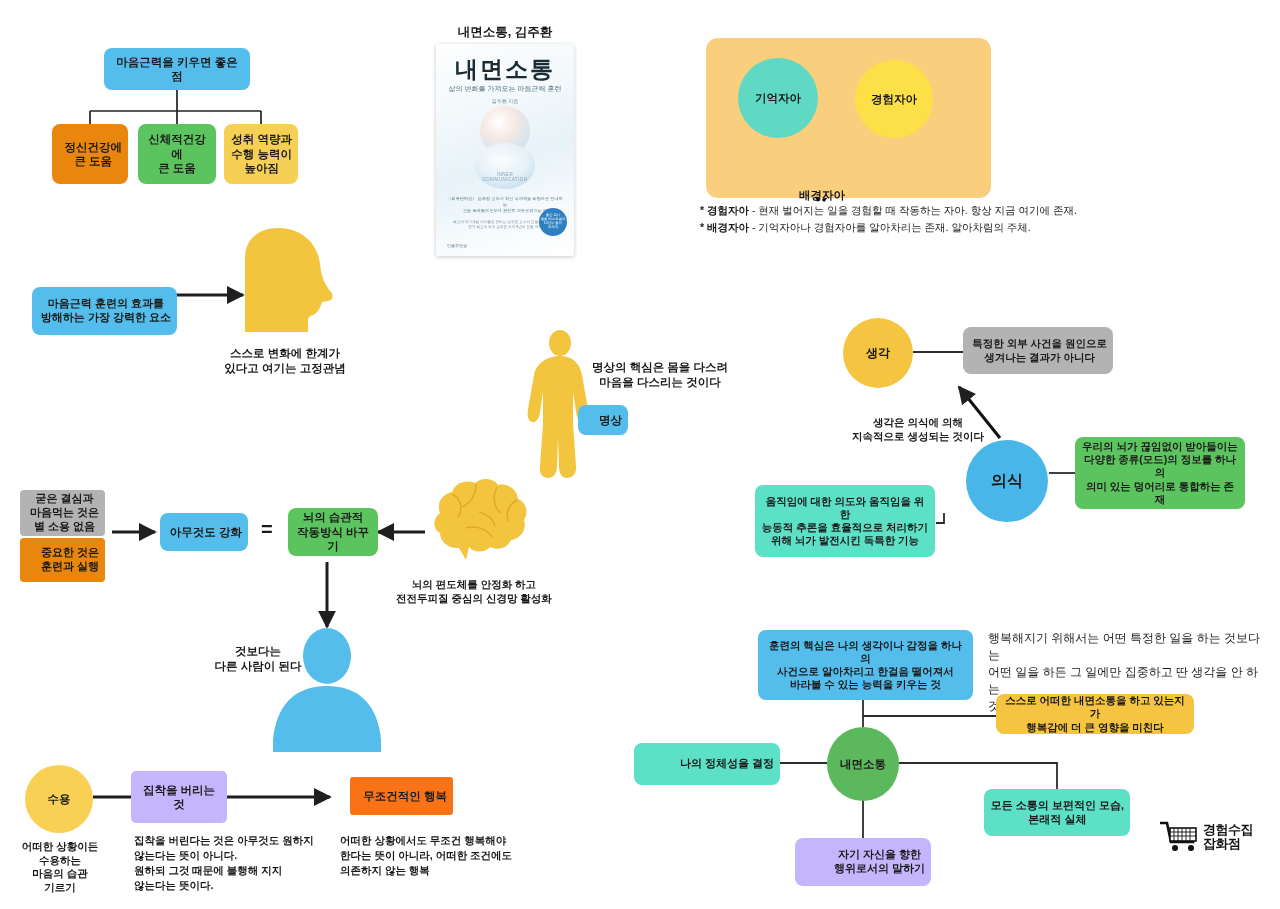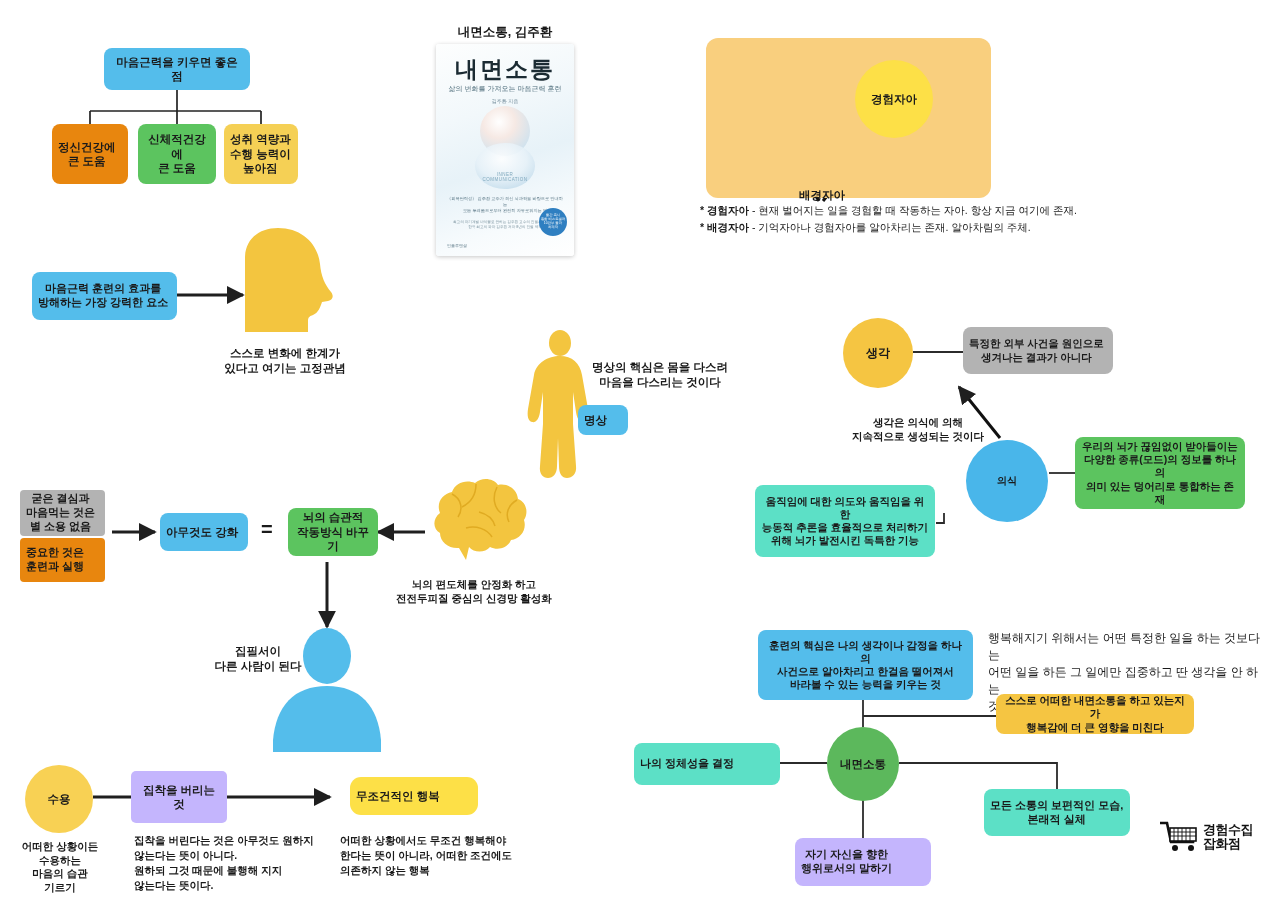--- a/index.html
+++ b/index.html
@@ -4,21 +4,21 @@
 <title>내면소통 마인드맵</title>
 <style>
   html,body{margin:0;padding:0;background:#ffffff;}
   body{
     width:1280px;height:909px;position:relative;overflow:hidden;
     font-family:"Liberation Sans","DejaVu Sans",sans-serif;
     color:#1a1a1a;
     -webkit-font-smoothing:antialiased;
   }
   .canvas{position:absolute;left:0;top:0;width:1280px;height:909px;}
-  .node{position:absolute;box-sizing:border-box;display:flex;align-items:center;justify-content:flex-start;text-align:center;font-weight:bold;line-height:1.25;border-radius:8px;padding:4px 6px;}
+  .node{position:absolute;box-sizing:border-box;display:flex;align-items:center;justify-content:flex-end;text-align:center;font-weight:bold;line-height:1.25;border-radius:8px;padding:4px 6px;}
   .circle{position:absolute;box-sizing:border-box;display:flex;align-items:center;justify-content:center;text-align:center;font-weight:bold;border-radius:50%;}
   .plain{position:absolute;box-sizing:border-box;text-align:center;line-height:1.3;font-weight:bold;}
   .plain-l{position:absolute;box-sizing:border-box;text-align:left;line-height:1.42;font-weight:bold;}
   svg.ov{position:absolute;left:0;top:0;width:1280px;height:909px;overflow:visible;pointer-events:none;}
   .booktitle{position:absolute;text-align:center;font-weight:bold;}
   .bk{position:absolute;border-radius:3px;overflow:hidden;
       background:linear-gradient(160deg,#fdfefe 0%,#f2f8fb 32%,#e7f2f8 55%,#f7fbfd 80%,#ffffff 100%);
       box-shadow:0 1px 4px rgba(0,0,0,.22);}
   .bk-t{position:absolute;left:0;right:0;text-align:center;color:#1b2b33;font-weight:bold;letter-spacing:2px;}
   .bk-s{position:absolute;left:0;right:0;text-align:center;color:#4b6a78;}
@@ -197,35 +197,38 @@
     <div class="bk-body" style="top:176px;font-size:3.6px;white-space:pre-line;opacity:.85;">최고의 자기계발 바이블로 꼽히는 김주환 교수의 집필서이 화제와
 한국 최고의 학자 김주환 저자 8년의 집필 역작</div>
     <div class="bk-badge" style="right:7px;bottom:20px;width:28px;height:28px;font-size:3.4px;padding-top:6px;box-sizing:border-box;white-space:pre-line;">출간 즉시
 종합 베스트셀러
 10만부 돌파
 화제작</div>
     <div class="bk-pub" style="bottom:8px;font-size:4px;">인플루엔셜</div>
   </div>
 
   <div style="position:absolute;left:706px;top:38px;width:285px;height:160px;background:#f9cf7e;border-radius:12px;"></div>
+  <div class="circle" style="left:738px;top:58px;width:80px;height:80px;background:#5fd9c4;font-size:11.5px;">
+    <span>기억자아</span>
+  </div>
   <div class="circle" style="left:855px;top:60px;width:78px;height:78px;background:#fde047;font-size:11.5px;">
     <span>경험자아</span>
   </div>
   <div class="plain" style="left:776px;top:188px;width:92px;font-size:11.5px;">배경자아</div>
 
   <div class="legend" style="left:700px;top:202px;width:530px;font-size:10.5px;">
     <div>
       <b class="hl">* 경험자아</b><span> - 현재 벌어지는 일을 경험할 때 작동하는 자아. 항상 지금 여기에 존재.</span>
     </div>
     <div>
       <b class="hl">* 배경자아</b><span> - 기억자아나 경험자아를 알아차리는 존재. 알아차림의 주체.</span>
     </div>
   </div>
 
-  <div class="node" style="left:32px;top:272px;width:145px;height:48px;background:#54bdeb;font-size:11px;white-space:pre-line;">
+  <div class="node" style="left:32px;top:287px;width:145px;height:48px;background:#54bdeb;font-size:11px;white-space:pre-line;">
     <span>마음근력 훈련의 효과를
 방해하는 가장 강력한 요소</span>
   </div>
   <div class="plain" style="left:565px;top:360px;width:190px;font-size:11.5px;white-space:pre-line;">명상의 핵심은 몸을 다스려
 마음을 다스리는 것이다</div>
 
   <div class="plain" style="left:205px;top:346px;width:160px;font-size:11.5px;">
     <div>스스로 변화에 한계가</div>
     <div>
       <span>있다고 여기는 </span><b class="hl">고정관념</b>
@@ -237,21 +240,21 @@
 
   <div class="circle" style="left:843px;top:318px;width:70px;height:70px;background:#f5c542;font-size:12px;">
     <span>생각</span>
   </div>
   <div class="node" style="left:963px;top:327px;width:150px;height:47px;background:#b3b3b3;font-size:10.5px;white-space:pre-line;">
     <span>특정한 외부 사건을 원인으로
 생겨나는 결과가 아니다</span>
   </div>
   <div class="plain" style="left:838px;top:416px;width:160px;font-size:10.5px;white-space:pre-line;">생각은 의식에 의해
 지속적으로 생성되는 것이다</div>
-  <div class="circle" style="left:966px;top:440px;width:82px;height:82px;background:#49b6ea;font-size:10px;">
+  <div class="circle" style="left:966px;top:440px;width:82px;height:82px;background:#49b6ea;font-size:16px;">
     <span>의식</span>
   </div>
   <div class="node" style="left:1075px;top:437px;width:170px;height:72px;background:#5cc45f;font-size:10.5px;white-space:pre-line;">
     <span>우리의 뇌가 끊임없이 받아들이는
 다양한 종류(모드)의 정보를 하나의
 의미 있는 덩어리로 통합하는 존재</span>
   </div>
   <div class="node" style="left:755px;top:485px;width:180px;height:72px;background:#5ce0c6;font-size:10.5px;white-space:pre-line;">
     <span>움직임에 대한 의도와 움직임을 위한
 능동적 추론을 효율적으로 처리하기
@@ -271,41 +274,41 @@
     <span>아무것도 강화</span>
   </div>
   <div class="eqsign" style="left:261px;top:518px;font-size:20px;">=</div>
   <div class="node" style="left:288px;top:508px;width:90px;height:48px;background:#5cc45f;font-size:11.5px;white-space:pre-line;">
     <span>뇌의 습관적
 작동방식 바꾸기</span>
   </div>
   <div class="plain" style="left:374px;top:578px;width:200px;font-size:10.5px;white-space:pre-line;">뇌의 편도체를 안정화 하고
 전전두피질 중심의 신경망 활성화</div>
   <div class="plain" style="left:213px;top:644px;width:90px;font-size:11.5px;">
-    <div>집필서이</div>
+    <div>것보다는</div>
     <div style="font-weight:bold;">다른 사람이 된다</div>
   </div>
 
   <div class="circle" style="left:25px;top:765px;width:68px;height:68px;background:#f8d154;font-size:11.5px;">
     <span>수용</span>
   </div>
   <div class="plain" style="left:10px;top:840px;width:100px;font-size:10.5px;white-space:pre-line;">어떠한 상황이든
 수용하는
 마음의 습관
 기르기</div>
 
   <div class="node" style="left:131px;top:771px;width:96px;height:52px;background:#c4b5fd;font-size:11.5px;border-radius:5px;">
     <span>집착을 버리는 것</span>
   </div>
   <div class="plain-l" style="left:134px;top:833px;width:186px;font-size:10.5px;white-space:pre-line;">집착을 버린다는 것은 아무것도 원하지
 않는다는 뜻이 아니다.
 원하되 그것 때문에 불행해 지지
 않는다는 뜻이다.</div>
 
-  <div class="node" style="left:350px;top:777px;width:128px;height:38px;background:#fde047;font-size:11.5px;border-radius:11px;">
+  <div class="node" style="left:350px;top:777px;width:103px;height:38px;background:#f97316;font-size:11.5px;border-radius:3px;">
     <span>무조건적인 행복</span>
   </div>
   <div class="plain-l" style="left:340px;top:833px;width:210px;font-size:10.5px;">
     <span style="white-space:pre-line;">어떠한 상황에서도 무조건 행복해야
 한다는 뜻이 아니라, </span><b class="hl">어떠한 조건에도</b><br>
     <b class="hl">의존하지 않는 행복</b>
   </div>
 
   <div class="node" style="left:758px;top:630px;width:215px;height:70px;background:#54bdeb;font-size:10.5px;white-space:pre-line;">
     <span>훈련의 핵심은 나의 생각이나 감정을 하나의

